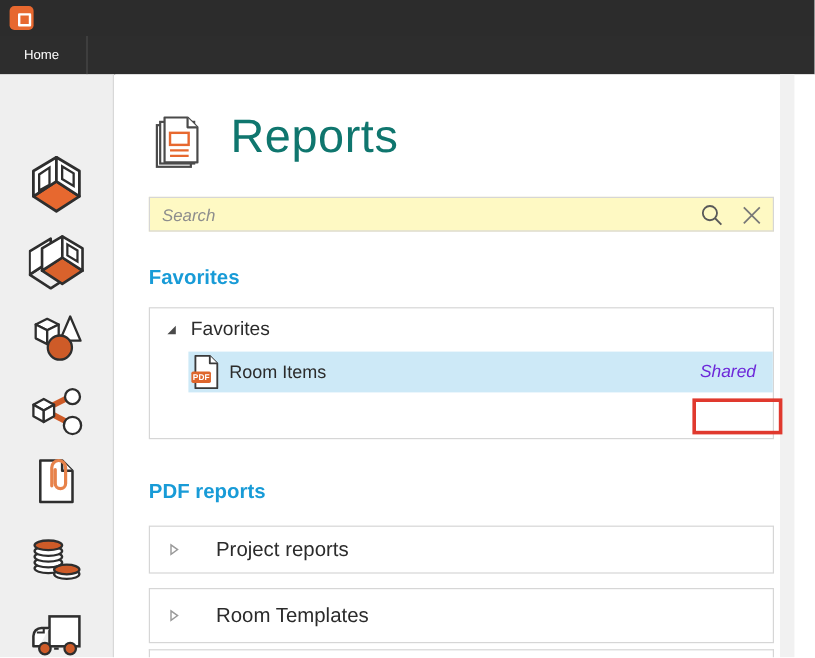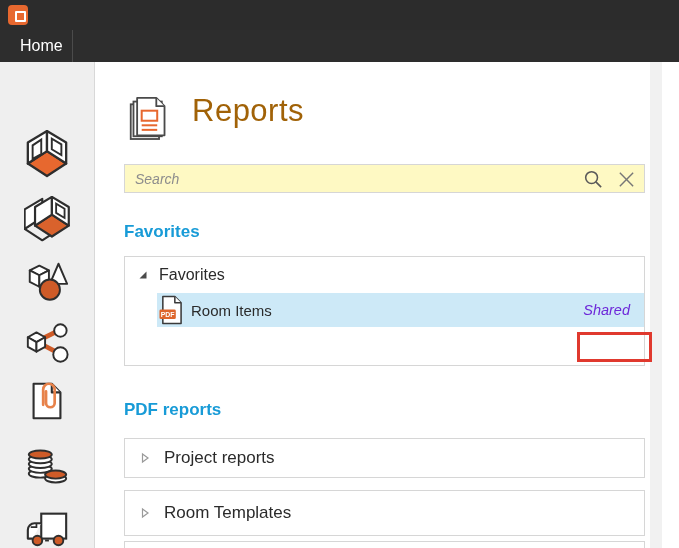--- a/index.html
+++ b/index.html
@@ -7,35 +7,35 @@
        font-family:"Liberation Sans",sans-serif;background:#fff;}
 
   
   .titlebar{position:absolute;left:0;top:0;width:679px;height:30px;background:#2c2c2c;}
   .logo{position:absolute;left:8px;top:5px;width:20px;height:20px;background:#E7682F;border-radius:4px;}
   .logo::after{content:"";position:absolute;right:2px;bottom:3px;width:7px;height:7px;
                border:2px solid #fff;border-radius:1px;}
   .titlebar-text{position:absolute;left:38px;top:0;height:30px;line-height:30px;
                  color:#f2f2f2;font-size:13.5px;white-space:nowrap;}
   .ribbon{position:absolute;left:0;top:30px;width:679px;height:32px;background:#2d2d2d;}
-  .ribbon-tab{position:absolute;left:20px;top:0;height:32px;line-height:32px;color:#fff;font-size:16px;}
+  .ribbon-tab{position:absolute;left:20px;top:0;height:32px;line-height:32px;color:#fff;font-size:11px;}
   .ribbon-divider{position:absolute;left:72px;top:0;width:1px;height:32px;background:#4b4b4b;}
 
   
   .sidebar{position:absolute;left:0;top:62px;width:95px;height:486px;background:#efefef;
            border-right:1px solid #d8d8d8;box-sizing:border-box;}
   .side-item{position:absolute;left:24px;width:46px;height:46px;cursor:pointer;}
 
   
   .content{position:absolute;left:96px;top:62px;width:583px;height:486px;background:#fff;}
   .scroll-track{position:absolute;left:650px;top:62px;width:12px;height:486px;background:#f1f1f1;}
 
   .page-header-icon{position:absolute;left:128px;top:94px;}
-  .page-title{position:absolute;left:192px;top:93px;font-size:31px;font-weight:300;
-              color:#a16207;letter-spacing:0.5px;}
+  .page-title{position:absolute;left:192px;top:93px;font-size:39px;font-weight:300;
+              color:#0f766e;letter-spacing:0.5px;}
 
   .search-box{position:absolute;left:124px;top:164px;width:521px;height:29px;
               border:1px solid #d6d6d6;box-sizing:border-box;background:#fef9c3;}
   .search-input{position:absolute;left:0;top:0;width:445px;height:27px;border:none;outline:none;
                 padding:0 0 0 10px;font-family:"Liberation Sans",sans-serif;font-size:14px;color:#333;background:transparent;}
   .search-input::placeholder{font-style:italic;color:#8d8d8d;opacity:1;}
   .search-glass{position:absolute;right:40px;top:4px;cursor:pointer;}
   .search-clear{position:absolute;right:8px;top:5px;cursor:pointer;}
 
   .section-heading{position:absolute;font-size:17px;font-weight:bold;color:#189BD7;}
@@ -47,21 +47,21 @@
   .tree-group-row{position:relative;height:36px;display:flex;align-items:center;cursor:pointer;}
   .tree-expander{margin-left:12px;width:12px;height:12px;}
   .tree-group-label{margin-left:10px;font-size:16px;color:#2b2b2b;}
 
   .tree-item{position:relative;margin-left:32px;height:34px;display:flex;align-items:center;cursor:pointer;}
   .tree-item.selected{background:#CDE9F7;}
   .pdf-icon{margin-left:2px;flex:0 0 auto;}
   .tree-item-label{margin-left:8px;font-size:15px;color:#2b2b2b;white-space:nowrap;}
   .shared-badge{margin-left:auto;margin-right:14px;font-size:14.5px;font-style:italic;color:#6d28d9;}
 
-  .collapsed-panel{height:40px;display:flex;align-items:center;cursor:pointer;}
+  .collapsed-panel{height:40px;display:flex;align-items:center;cursor:pointer;gap:16px;}
   .collapsed-panel .tree-expander{margin-left:14px;}
   .collapsed-label{margin-left:13px;font-size:17px;color:#2b2b2b;}
   .panel-a{top:438px;}
   .panel-b{top:490px;height:46px;}
   .panel-c{top:541px;height:10px;border-bottom:none;}
 
   .annotation-box{position:absolute;left:577px;top:332px;width:75px;height:30px;
                   border:3px solid #E0392E;box-sizing:border-box;pointer-events:none;}
 </style>
 </head>

